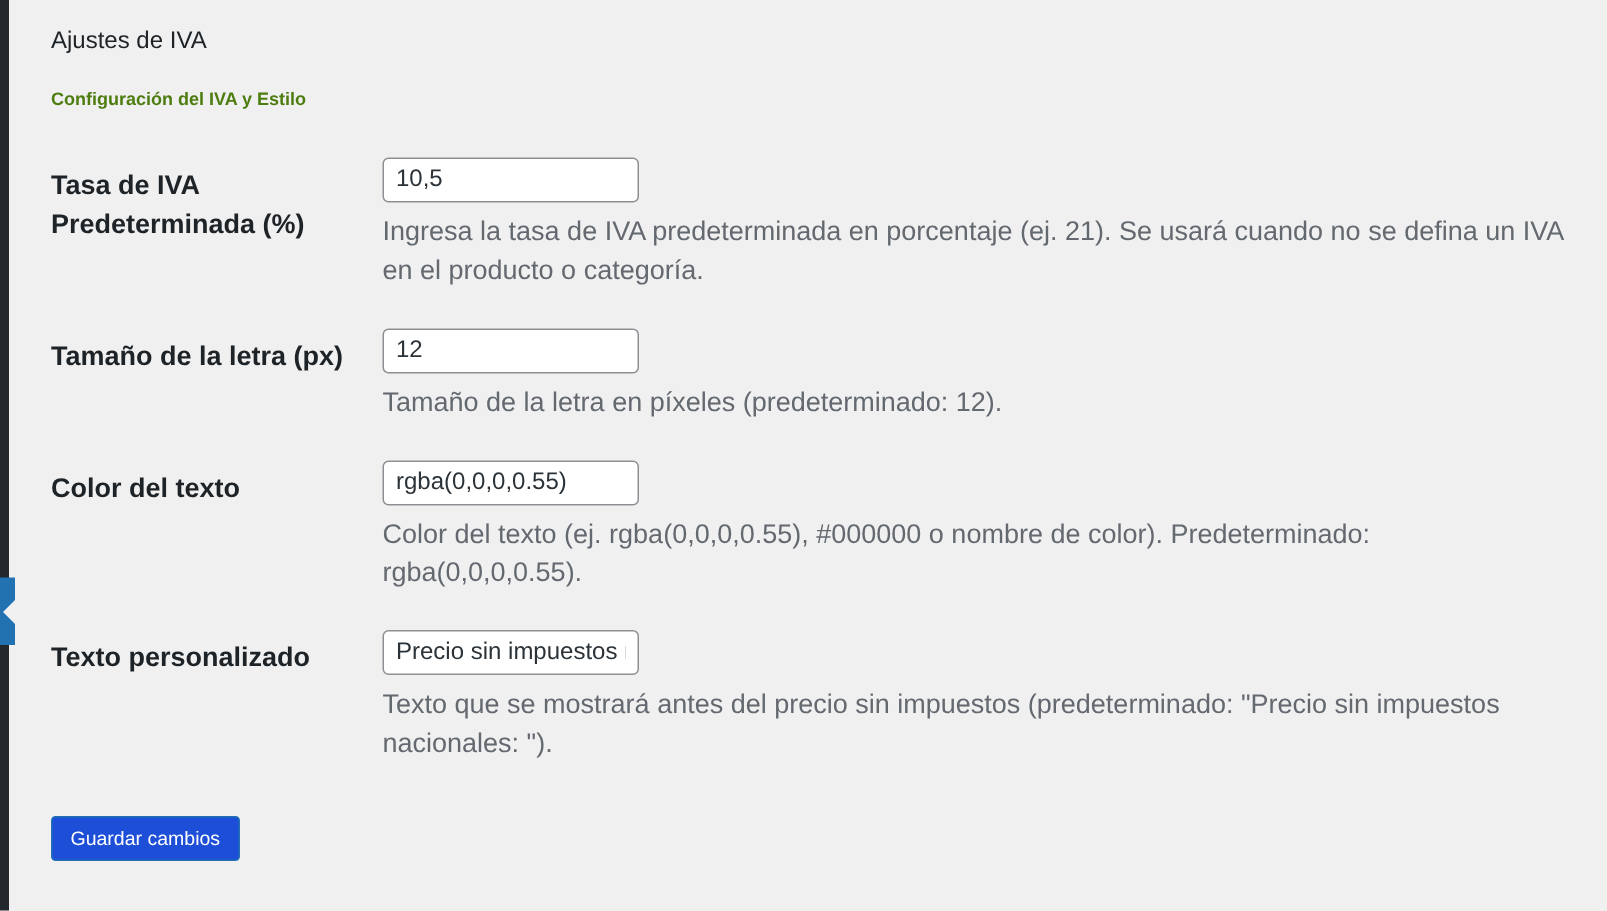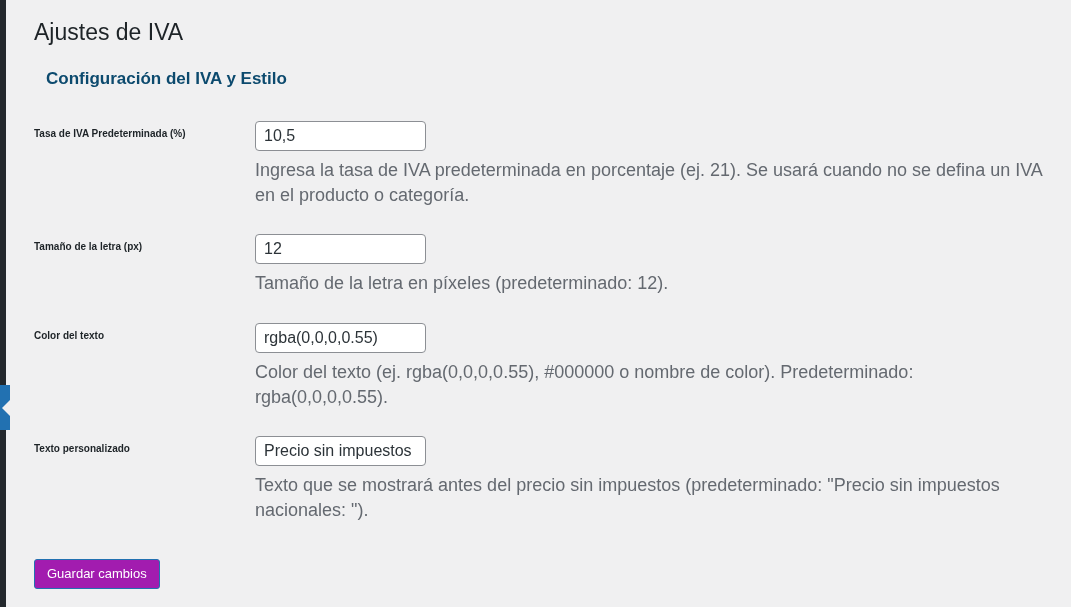--- a/index.html
+++ b/index.html
@@ -35,43 +35,43 @@
     border-right-color: #f0f0f1;
   }
   .wrap {
     position: absolute;
     left: 6px; top: 0;
     width: 1065px; height: 607px;
     padding: 18px 24px 0 28px;
   }
   h1.page-title {
     margin: 0;
-    font-size: 23px;
+    font-size: 16px;
     font-weight: 400;
     color: #1d2327;
     line-height: 1.3;
   }
   h2.section-title {
-    margin: 20px 0 0 12px;
-    font-size: 17px;
+    margin: 20px 0 0 0;
+    font-size: 12px;
     font-weight: 700;
-    color: #0c4a6e;
+    color: #4d7c0f;
     line-height: 1.3;
   }
   .form-table {
     margin-top: 31px;
   }
   .form-row {
     display: grid;
     grid-template-columns: 221px 1fr;
     align-items: start;
     margin-bottom: 26px;
   }
   .form-label {
-    font-size: 10px;
+    font-size: 18px;
     font-weight: 700;
     color: #1d2327;
     line-height: 1.4;
     padding-top: 6px;
     padding-right: 15px;
   }
   .form-row.checkbox-row .form-label { padding-top: 1px; }
   .text-input {
     width: 171px;
     height: 30px;
@@ -99,21 +99,21 @@
   .description {
     margin: 7px 0 0 0;
     font-size: 18px;
     font-weight: 400;
     color: #646970;
     line-height: 1.4;
   }
   .submit-area { margin-top: 36px; }
   .button-primary {
     display: inline-block;
-    background: #a21caf;
+    background: #1d4ed8;
     border: 1px solid #2271b1;
     border-radius: 3px;
     color: #ffffff;
     font-size: 13px;
     font-family: "Liberation Sans", "DejaVu Sans", sans-serif;
     line-height: 2.15;
     min-height: 30px;
     padding: 0 12px;
     cursor: pointer;
   }

